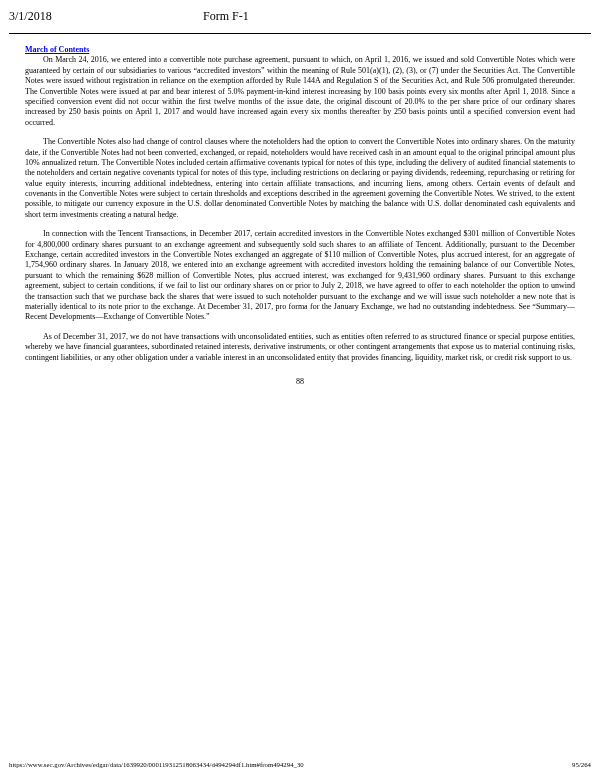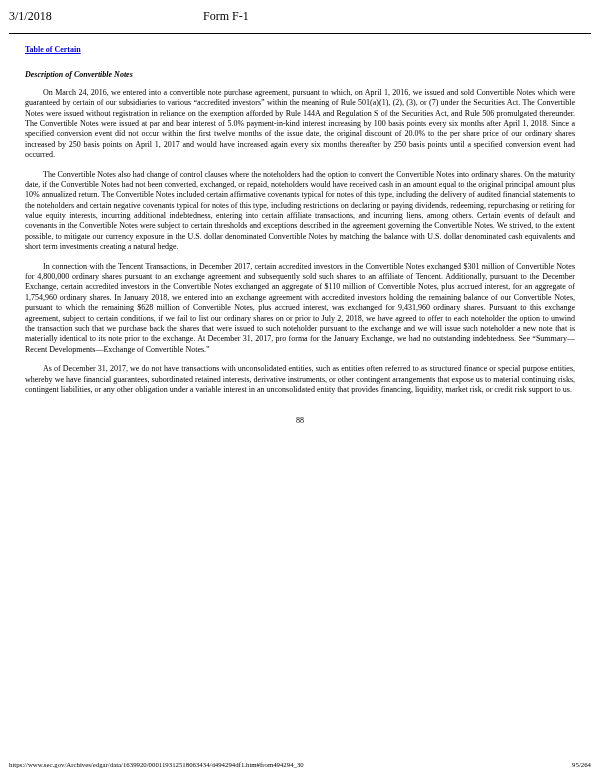--- a/index.html
+++ b/index.html
@@ -50,21 +50,21 @@
     font-style: italic;
     margin: 15px 0 7px 0;
     text-align: left;
   }
   .content p {
     margin: 0 0 9px 0;
     text-indent: 18px;
   }
   .page-number {
     text-align: center;
-    margin-top: 21px;
+    margin-top: 14px;
     font-size: 8px;
   }
   .print-footer {
     position: absolute;
     left: 9px;
     right: 9px;
     bottom: 8px;
     display: flex;
     justify-content: space-between;
     font-size: 6.8px;
@@ -79,23 +79,22 @@
 
   <div class="print-header">
     <span class="ph-left">3/1/2018</span>
     <span class="ph-center">Form F-1</span>
     <span class="ph-right"></span>
   </div>
 
   <hr class="header-rule">
 
   <div class="content">
-    <a class="toc-link" href="#">Table of Certain</a>
+    <a class="toc-link" href="#">March of Contents</a>
 
-    <h3 class="section-heading">Description of Convertible Notes</h3>
     <p>On March 24, 2016, we entered into a convertible note purchase agreement, pursuant to which, on April 1, 2016, we issued and sold Convertible Notes which were guaranteed by certain of our subsidiaries to various “accredited investors” within the meaning of Rule 501(a)(1), (2), (3), or (7) under the Securities Act. The Convertible Notes were issued without registration in reliance on the exemption afforded by Rule 144A and Regulation S of the Securities Act, and Rule 506 promulgated thereunder. The Convertible Notes were issued at par and bear interest of 5.0% payment-in-kind interest increasing by 100 basis points every six months after April 1, 2018. Since a specified conversion event did not occur within the first twelve months of the issue date, the original discount of 20.0% to the per share price of our ordinary shares increased by 250 basis points on April 1, 2017 and would have increased again every six months thereafter by 250 basis points until a specified conversion event had occurred.</p>
     <p>The Convertible Notes also had change of control clauses where the noteholders had the option to convert the Convertible Notes into ordinary shares. On the maturity date, if the Convertible Notes had not been converted, exchanged, or repaid, noteholders would have received cash in an amount equal to the original principal amount plus 10% annualized return. The Convertible Notes included certain affirmative covenants typical for notes of this type, including the delivery of audited financial statements to the noteholders and certain negative covenants typical for notes of this type, including restrictions on declaring or paying dividends, redeeming, repurchasing or retiring for value equity interests, incurring additional indebtedness, entering into certain affiliate transactions, and incurring liens, among others. Certain events of default and covenants in the Convertible Notes were subject to certain thresholds and exceptions described in the agreement governing the Convertible Notes. We strived, to the extent possible, to mitigate our currency exposure in the U.S. dollar denominated Convertible Notes by matching the balance with U.S. dollar denominated cash equivalents and short term investments creating a natural hedge.</p>
     <p>In connection with the Tencent Transactions, in December 2017, certain accredited investors in the Convertible Notes exchanged $301 million of Convertible Notes for 4,800,000 ordinary shares pursuant to an exchange agreement and subsequently sold such shares to an affiliate of Tencent. Additionally, pursuant to the December Exchange, certain accredited investors in the Convertible Notes exchanged an aggregate of $110 million of Convertible Notes, plus accrued interest, for an aggregate of 1,754,960 ordinary shares. In January 2018, we entered into an exchange agreement with accredited investors holding the remaining balance of our Convertible Notes, pursuant to which the remaining $628 million of Convertible Notes, plus accrued interest, was exchanged for 9,431,960 ordinary shares. Pursuant to this exchange agreement, subject to certain conditions, if we fail to list our ordinary shares on or prior to July 2, 2018, we have agreed to offer to each noteholder the option to unwind the transaction such that we purchase back the shares that were issued to such noteholder pursuant to the exchange and we will issue such noteholder a new note that is materially identical to its note prior to the exchange. At December 31, 2017, pro forma for the January Exchange, we had no outstanding indebtedness. See “Summary—Recent Developments—Exchange of Convertible Notes.”</p>
 
     <p>As of December 31, 2017, we do not have transactions with unconsolidated entities, such as entities often referred to as structured finance or special purpose entities, whereby we have financial guarantees, subordinated retained interests, derivative instruments, or other contingent arrangements that expose us to material continuing risks, contingent liabilities, or any other obligation under a variable interest in an unconsolidated entity that provides financing, liquidity, market risk, or credit risk support to us.</p>
 
     <div class="page-number">88</div>
   </div>
 
   <div class="print-footer">

